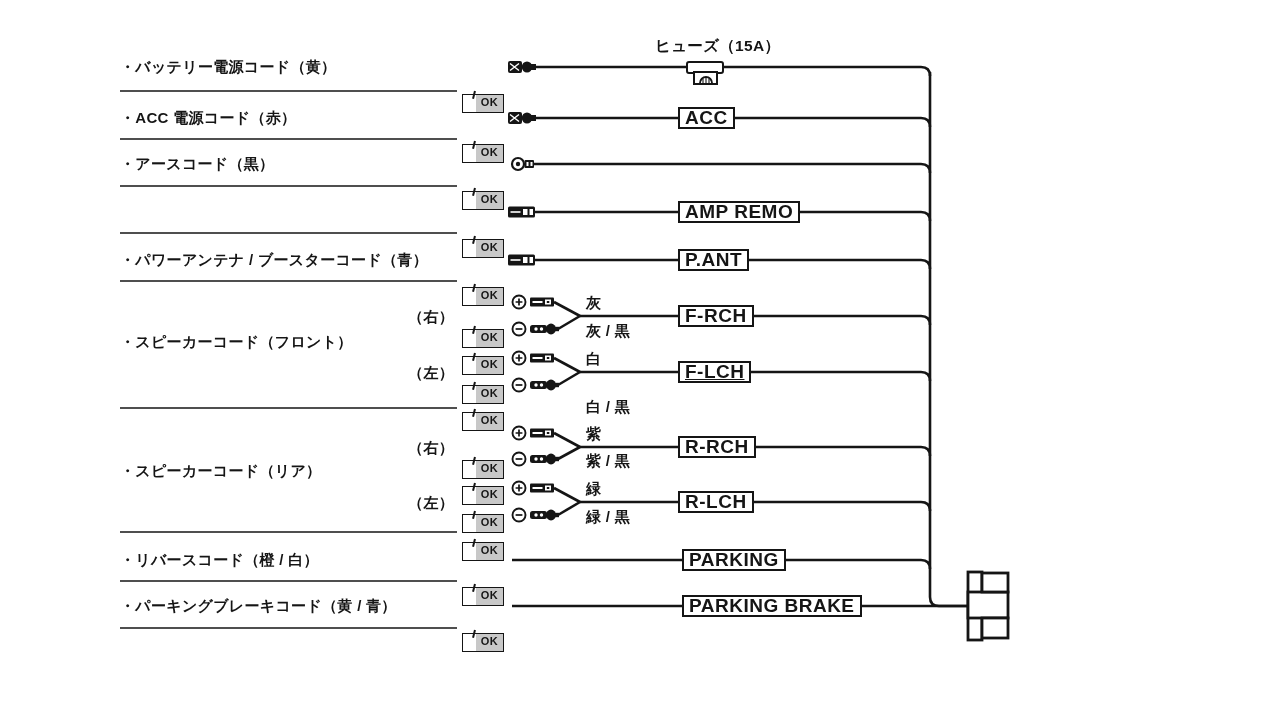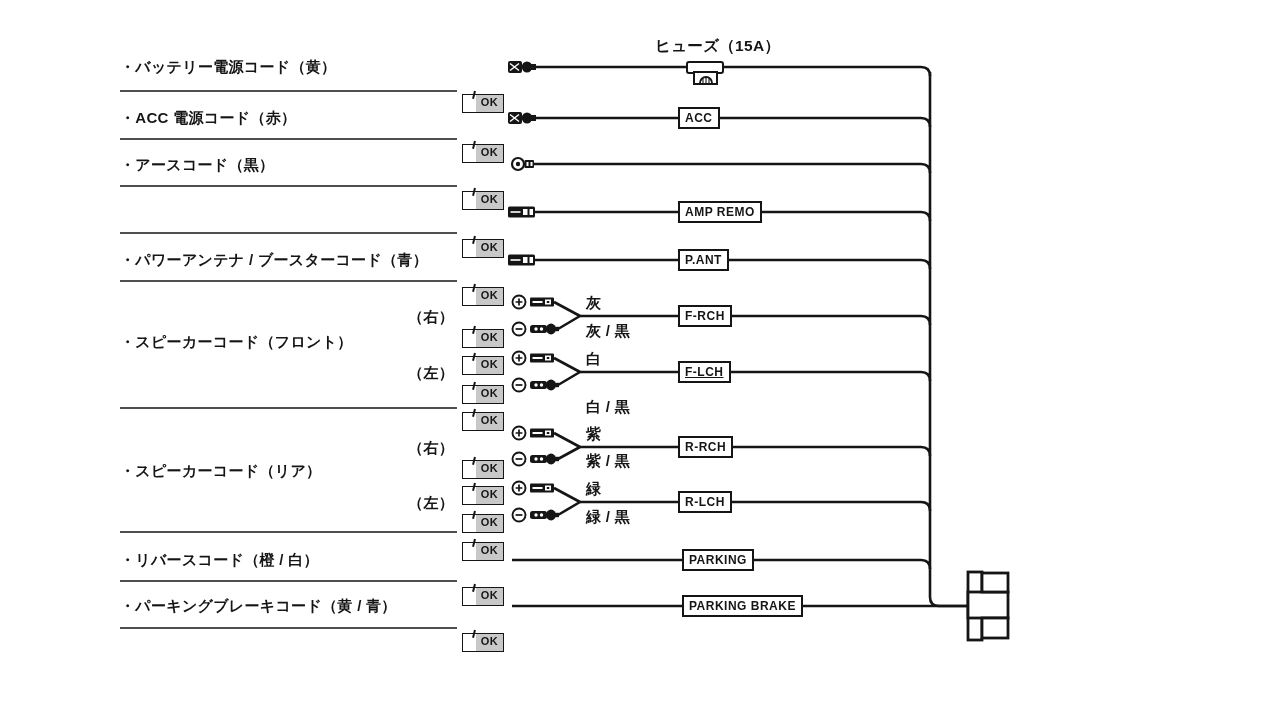--- a/index.html
+++ b/index.html
@@ -10,21 +10,21 @@
   .canvas svg{position:absolute;left:0;top:0;}
   .lbl{
     position:absolute;transform:translateY(-50%);
     font-size:15px;font-weight:bold;letter-spacing:.3px;white-space:nowrap;line-height:19px;
   }
   .side{width:52px;text-align:right;}
   .fuse-lbl{font-size:15.5px;}
   .tag{
     position:absolute;transform:translateY(-50%);
     background:#fff;border:2.6px solid #151515;
-    font-size:12px;font-weight:bold;line-height:16px;letter-spacing:.5px;
+    font-size:19px;font-weight:bold;line-height:16px;letter-spacing:.5px;
     padding:1px 5px;white-space:nowrap;
   }
   .ok{
     position:absolute;left:462px;width:42px;height:19px;box-sizing:border-box;
     border:1.6px solid #151515;background:#fff;display:flex;margin-top:36px;
   }
   .ok .cell-check{width:13px;background:#fff;}
   .ok .cell-ok{
     flex:1;background:#c8c8c8;color:#151515;
     font-size:11px;font-weight:bold;line-height:15px;text-align:center;letter-spacing:.5px;
@@ -161,21 +161,21 @@
       <rect x="968" y="592" width="40" height="26"></rect>
       <rect x="982" y="573" width="26" height="19"></rect>
       <rect x="982" y="618" width="26" height="20"></rect>
     </g>
   </svg>
 
   <div class="lbl fuse-lbl" style="left:655px;top:45px;">ヒューズ（15A）</div>
 
   <div class="lbl" style="left:120px;top:66px;">・バッテリー電源コード（黄）</div>
   <div class="lbl" style="left:120px;top:117px;">・ACC 電源コード（赤）</div>
-  <div class="lbl" style="left:120px;top:164px;">・アースコード（黒）</div>
+  <div class="lbl" style="left:120px;top:164px;font-family:Liberation Serif, serif;">・アースコード（黒）</div>
   <div class="lbl" style="left:120px;top:259px;">・パワーアンテナ / ブースターコード（青）</div>
   <div class="lbl" style="left:120px;top:470px;">・スピーカーコード（リア）</div>
   <div class="lbl" style="left:120px;top:341px;">・スピーカーコード（フロント）</div>
   <div class="lbl" style="left:120px;top:559px;">・リバースコード（橙 / 白）</div>
   <div class="lbl" style="left:120px;top:605px;">・パーキングブレーキコード（黄 / 青）</div>
 
   <div class="lbl side" style="left:402px;top:316px;">（右）</div>
   <div class="lbl side" style="left:402px;top:372px;">（左）</div>
   <div class="lbl side" style="left:402px;top:447px;">（右）</div>
   <div class="lbl side" style="left:402px;top:502px;">（左）</div>

